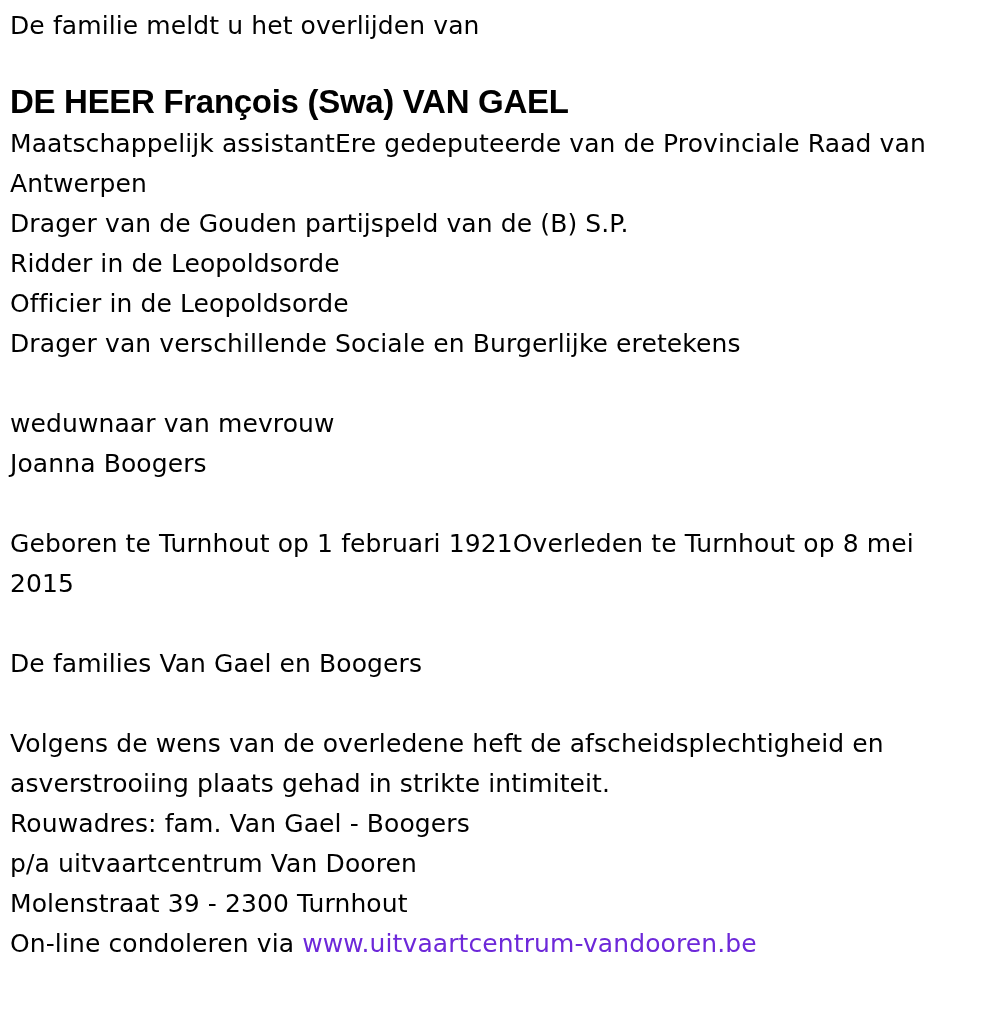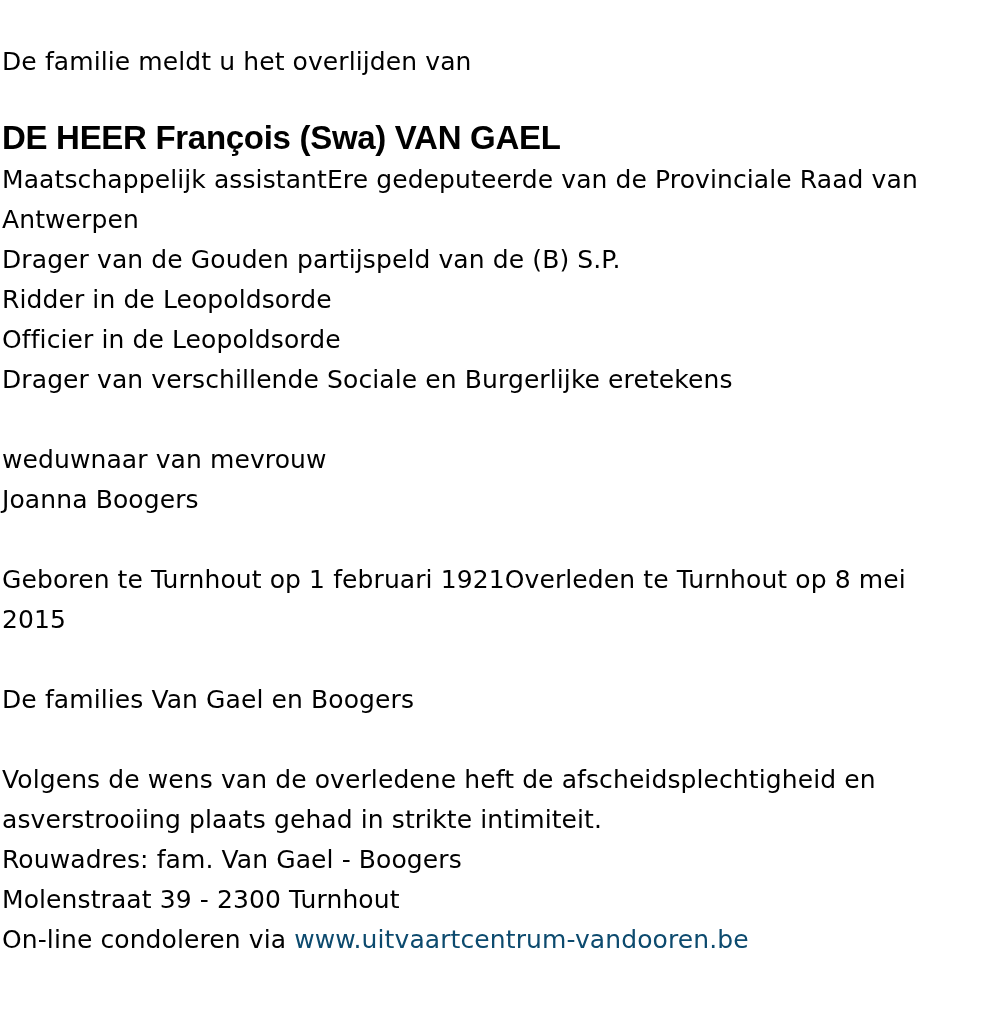--- a/index.html
+++ b/index.html
@@ -8,24 +8,23 @@
       background: #ffffff;
     }
     body {
       width: 1000px;
       height: 1024px;
       overflow: hidden;
       color: #000000;
       font-family: "DejaVu Sans", sans-serif;
     }
     .page {
-      padding-left: 2px;
+      padding-left: 10px;
       padding-top: 6px;
       width: 975px;
-      margin-top: 36px;
     }
     .line {
       font-size: 25px;
       line-height: 40px;
       letter-spacing: 0.1px;
       white-space: normal;
       margin: 0;
     }
     .intro {
       height: 40px;
@@ -35,21 +34,21 @@
     }
     .title {
       font-family: Liberation Sans, sans-serif;
       font-weight: bold;
       font-size: 33px;
       line-height: 44px;
       margin: 34px 0 0 0;
       letter-spacing: -0.3px;
     }
     .link {
-      color: #0c4a6e;
+      color: #6d28d9;
       text-decoration: none;
     }
   </style>
 </head>
 <body>
 
 <div class="page">
   <p class="line intro">De familie meldt u het overlijden van</p>
 
   <h1 class="title">DE HEER François (Swa) VAN GAEL</h1>
@@ -76,17 +75,18 @@
   <div class="gap"></div>
 
   <p class="line">De families Van Gael en Boogers</p>
 
   <div class="gap"></div>
 
   <p class="line">Volgens de wens van de overledene heft de afscheidsplechtigheid en asverstrooiing plaats gehad in strikte intimiteit.</p>
 
   <div>
     <p class="line">Rouwadres: fam. Van Gael - Boogers</p>
+    <p class="line">p/a uitvaartcentrum Van Dooren</p>
     <p class="line">Molenstraat 39 - 2300 Turnhout</p>
   </div>
 
   <p class="line"><span>On-line condoleren via </span><a class="link">www.uitvaartcentrum-vandooren.be</a></p>
 </div>
 
 </body></html>

